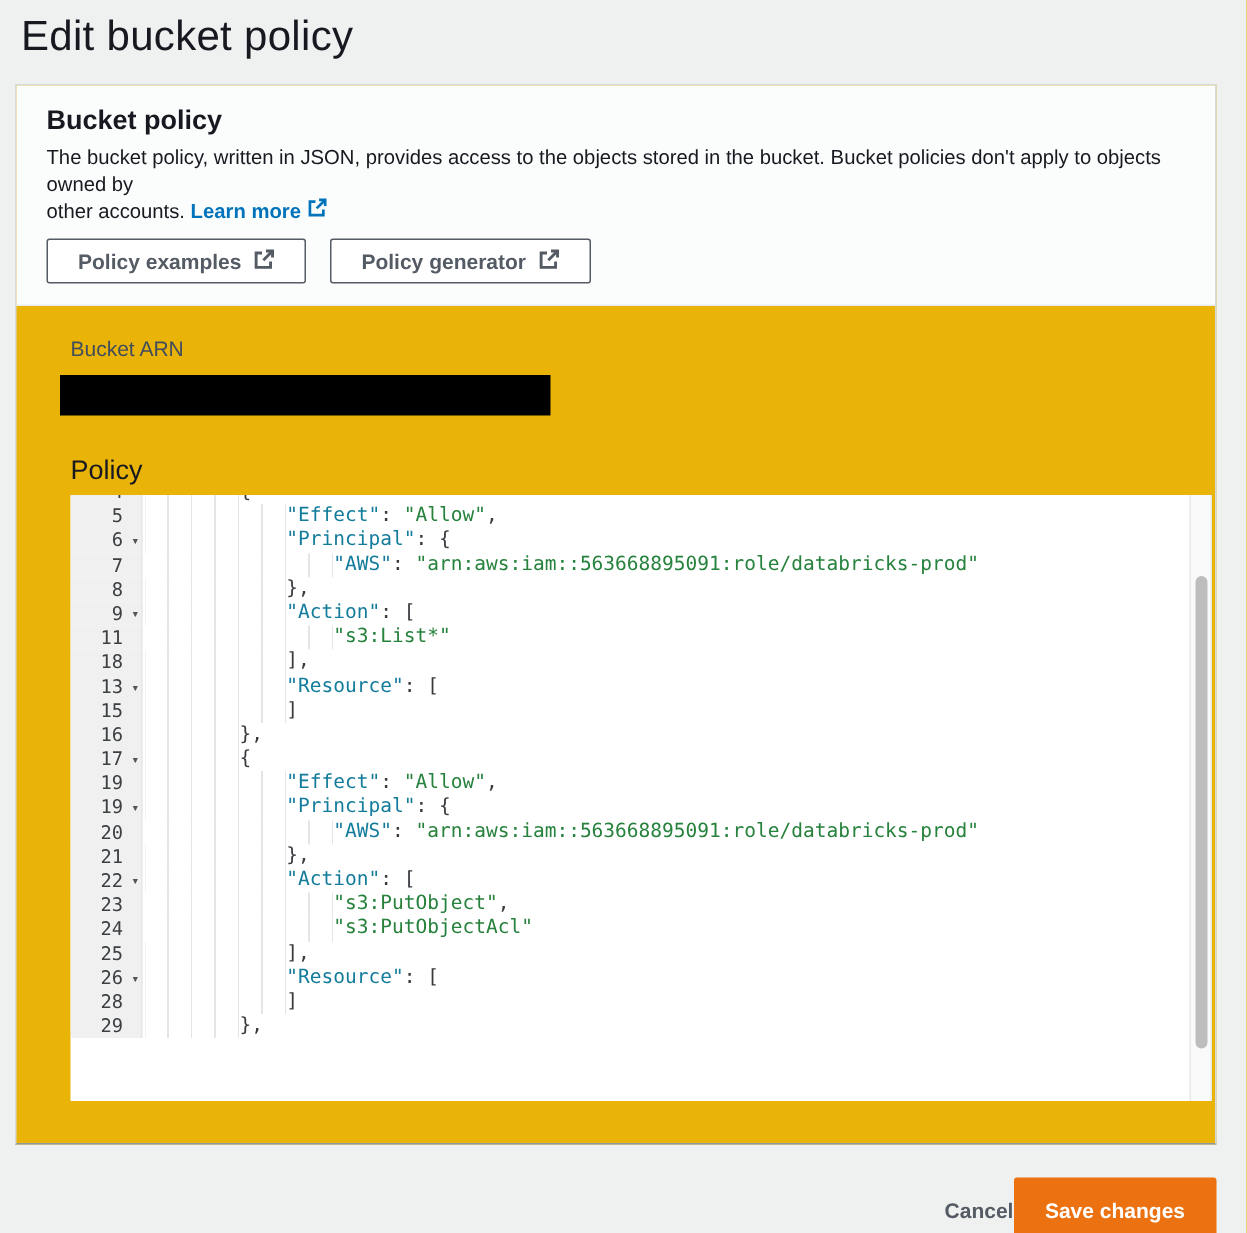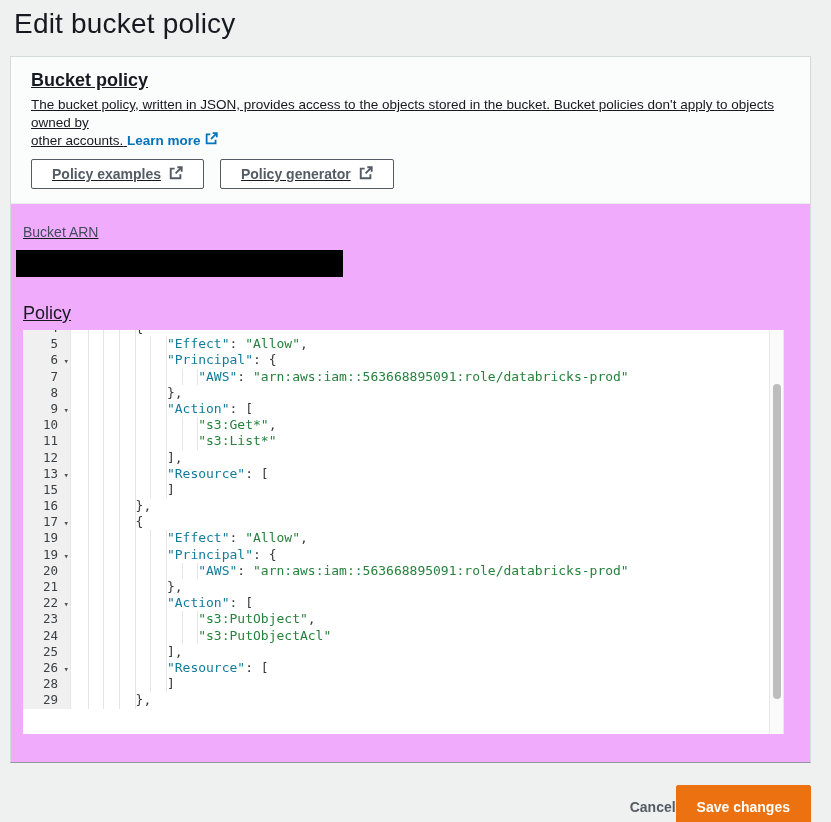--- a/index.html
+++ b/index.html
@@ -10,25 +10,24 @@
     color: #16191f;
     overflow: hidden;
   }
   .page { padding: 6px 10px 0 10px; }
   h1.page-title {
     font-size: 28px; font-weight: 500; letter-spacing: 0.2px;
     margin: 2px 0 16px 4px; color: #16191f;
   }
   
   .card {
-    background: #f0abfc;
+    background: #eab308;
     border: 1px solid #d5dbdb;
     border-bottom: 1px solid #8d9aa0;
     width: 801px;
-    text-decoration: underline;
   }
   .card-header {
     background: #fbfcfc;
     padding: 13px 20px 14px 20px;
     border-bottom: 1px solid #eaeded;
   }
   .card-header h2 { font-size: 18px; font-weight: 700; margin-bottom: 5px; }
   .card-desc { font-size: 13.5px; line-height: 18px; color: #16191f; }
   .learn-more {
     color: #0073bb; font-weight: 700; text-decoration: none;
@@ -37,21 +36,21 @@
   .ext-icon { display: inline-block; vertical-align: -1px; }
   .header-buttons { display: flex; gap: 16px; margin-top: 9px; }
   .btn-secondary {
     display: inline-flex; align-items: center; gap: 8px;
     background: #fff; border: 1px solid #545b64; border-radius: 2px;
     color: #545b64; font-weight: 700; font-size: 14px;
     padding: 5px 20px; height: 30px; cursor: pointer;
     font-family: "Liberation Sans", sans-serif;
   }
   
-  .card-body { padding: 20px 20px 28px 12px; }
+  .card-body { padding: 20px 20px 28px 36px; }
   .field-label { font-size: 14px; color: #414d5c; }
   .redaction {
     background: #000; width: 327px; height: 27px;
     margin: 10px 0 0 -7px;
   }
   .policy-label { font-size: 18px; font-weight: 400; color: #16191f; margin: 26px 0 6px 0; }
   
   .editor {
     position: relative; width: 761px; height: 404px;
     overflow: hidden; background: #fff;
@@ -162,23 +161,22 @@
       <div class="policy-label">Policy</div>
 
       <div class="editor">
         <div class="ed-lines">
             <div class="ed-row"><div class="ed-gutter">4</div><div class="ed-code"><span class="ind" style="width: 8ch;"></span><span class="tok-pun">{</span></div></div>
             <div class="ed-row"><div class="ed-gutter">5</div><div class="ed-code"><span class="ind" style="width: 12ch;"></span><span class="tok-key">"Effect"</span><span class="tok-pun">: </span><span class="tok-str">"Allow"</span><span class="tok-pun">,</span></div></div>
             <div class="ed-row"><div class="ed-gutter">6<span class="fold-arrow">▾</span></div><div class="ed-code"><span class="ind" style="width: 12ch;"></span><span class="tok-key">"Principal"</span><span class="tok-pun">: {</span></div></div>
             <div class="ed-row"><div class="ed-gutter">7</div><div class="ed-code"><span class="ind" style="width: 16ch;"></span><span class="tok-key">"AWS"</span><span class="tok-pun">: </span><span class="tok-str">"arn:aws:iam::563668895091:role/databricks-prod"</span></div></div>
             <div class="ed-row"><div class="ed-gutter">8</div><div class="ed-code"><span class="ind" style="width: 12ch;"></span><span class="tok-pun">},</span></div></div>
             <div class="ed-row"><div class="ed-gutter">9<span class="fold-arrow">▾</span></div><div class="ed-code"><span class="ind" style="width: 12ch;"></span><span class="tok-key">"Action"</span><span class="tok-pun">: [</span></div></div>
-            <div class="ed-row"><div class="ed-gutter">10</div><div class="ed-code"><span class="ind" style="width: 16ch;"></span><span class="tok-str">"s3:Get*"</span><span class="tok-pun">,</span></div></div>
             <div class="ed-row"><div class="ed-gutter">11</div><div class="ed-code"><span class="ind" style="width: 16ch;"></span><span class="tok-str">"s3:List*"</span></div></div>
-            <div class="ed-row"><div class="ed-gutter">12</div><div class="ed-code"><span class="ind" style="width: 12ch;"></span><span class="tok-pun">],</span></div></div>
+            <div class="ed-row"><div class="ed-gutter">18</div><div class="ed-code"><span class="ind" style="width: 12ch;"></span><span class="tok-pun">],</span></div></div>
             <div class="ed-row"><div class="ed-gutter">13<span class="fold-arrow">▾</span></div><div class="ed-code"><span class="ind" style="width: 12ch;"></span><span class="tok-key">"Resource"</span><span class="tok-pun">: [</span></div></div>
             <div class="ed-row"><div class="ed-gutter">15</div><div class="ed-code"><span class="ind" style="width: 12ch;"></span><span class="tok-pun">]</span></div></div>
             <div class="ed-row"><div class="ed-gutter">16</div><div class="ed-code"><span class="ind" style="width: 8ch;"></span><span class="tok-pun">},</span></div></div>
             <div class="ed-row"><div class="ed-gutter">17<span class="fold-arrow">▾</span></div><div class="ed-code"><span class="ind" style="width: 8ch;"></span><span class="tok-pun">{</span></div></div>
             <div class="ed-row"><div class="ed-gutter">19</div><div class="ed-code"><span class="ind" style="width: 12ch;"></span><span class="tok-key">"Effect"</span><span class="tok-pun">: </span><span class="tok-str">"Allow"</span><span class="tok-pun">,</span></div></div>
             <div class="ed-row"><div class="ed-gutter">19<span class="fold-arrow">▾</span></div><div class="ed-code"><span class="ind" style="width: 12ch;"></span><span class="tok-key">"Principal"</span><span class="tok-pun">: {</span></div></div>
             <div class="ed-row"><div class="ed-gutter">20</div><div class="ed-code"><span class="ind" style="width: 16ch;"></span><span class="tok-key">"AWS"</span><span class="tok-pun">: </span><span class="tok-str">"arn:aws:iam::563668895091:role/databricks-prod"</span></div></div>
             <div class="ed-row"><div class="ed-gutter">21</div><div class="ed-code"><span class="ind" style="width: 12ch;"></span><span class="tok-pun">},</span></div></div>
             <div class="ed-row"><div class="ed-gutter">22<span class="fold-arrow">▾</span></div><div class="ed-code"><span class="ind" style="width: 12ch;"></span><span class="tok-key">"Action"</span><span class="tok-pun">: [</span></div></div>
             <div class="ed-row"><div class="ed-gutter">23</div><div class="ed-code"><span class="ind" style="width: 16ch;"></span><span class="tok-str">"s3:PutObject"</span><span class="tok-pun">,</span></div></div>

